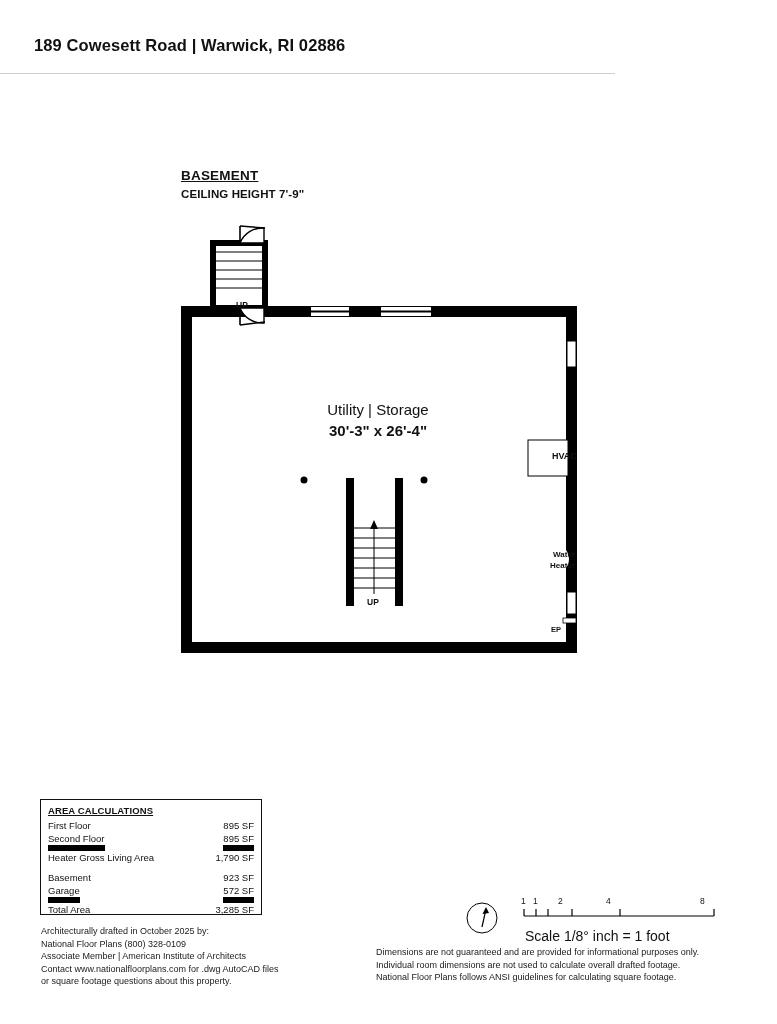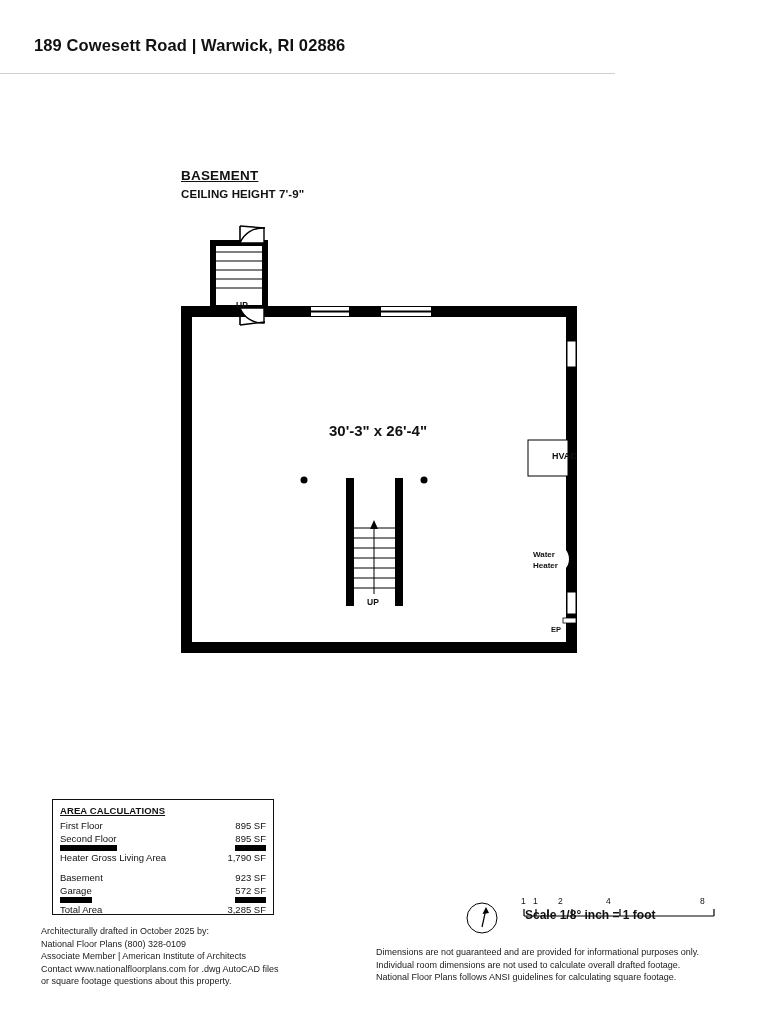--- a/index.html
+++ b/index.html
@@ -113,37 +113,37 @@
     left: 552px;
     top: 451px;
     font-size: 9px;
     font-weight: bold;
   }
   .lbl-wh {
     position: absolute;
     left: 533px;
     top: 549px;
     width: 42px;
-    text-align: left;
+    text-align: right;
     font-size: 8px;
     font-weight: bold;
     line-height: 11px;
   }
   .lbl-ep {
     position: absolute;
     left: 551px;
     top: 625px;
     font-size: 7.5px;
     font-weight: bold;
   }
 
   
   .area-box {
     position: absolute;
-    left: 52px;
+    left: 40px;
     top: 799px;
     width: 222px;
     height: 116px;
     box-sizing: border-box;
     border: 1px solid #111111;
     padding: 5px 7px 0 7px;
     font-size: 9.5px;
   }
   .area-head {
     font-weight: bold;
@@ -191,25 +191,24 @@
   .scale-wrap {
     position: absolute;
     left: 466px;
     top: 896px;
     width: 260px;
     height: 44px;
   }
   .scale-text {
     position: absolute;
     left: 59px;
-    top: 12px;
-    font-size: 12px;
+    top: 32px;
+    font-size: 14px;
     color: #111;
     white-space: nowrap;
-    font-weight: bold;
   }
   .scale-num {
     position: absolute;
     top: 0px;
     font-size: 8.5px;
     color: #111;
   }
 </style>
 </head>
 <body>
@@ -298,20 +297,21 @@
       <g>
         <circle cx="554" cy="559" r="15" fill="#ffffff" stroke="#000000" stroke-width="0"></circle>
       </g>
 
       <g>
         <rect x="563" y="618" width="13" height="5" fill="#ffffff" stroke="#000000" stroke-width="0.8"></rect>
       </g>
     </svg>
   </div>
 
+  <div class="room-name">Utility | Storage</div>
   <div class="room-dims">30'-3" x 26'-4"</div>
   <div class="lbl-up-1">UP</div>
   <div class="lbl-up-2">UP</div>
   <div class="lbl-hvac">HVAC</div>
   <div class="lbl-wh">
     <div>Water</div>
     <div>Heater</div>
   </div>
   <div class="lbl-ep">EP</div>
 

